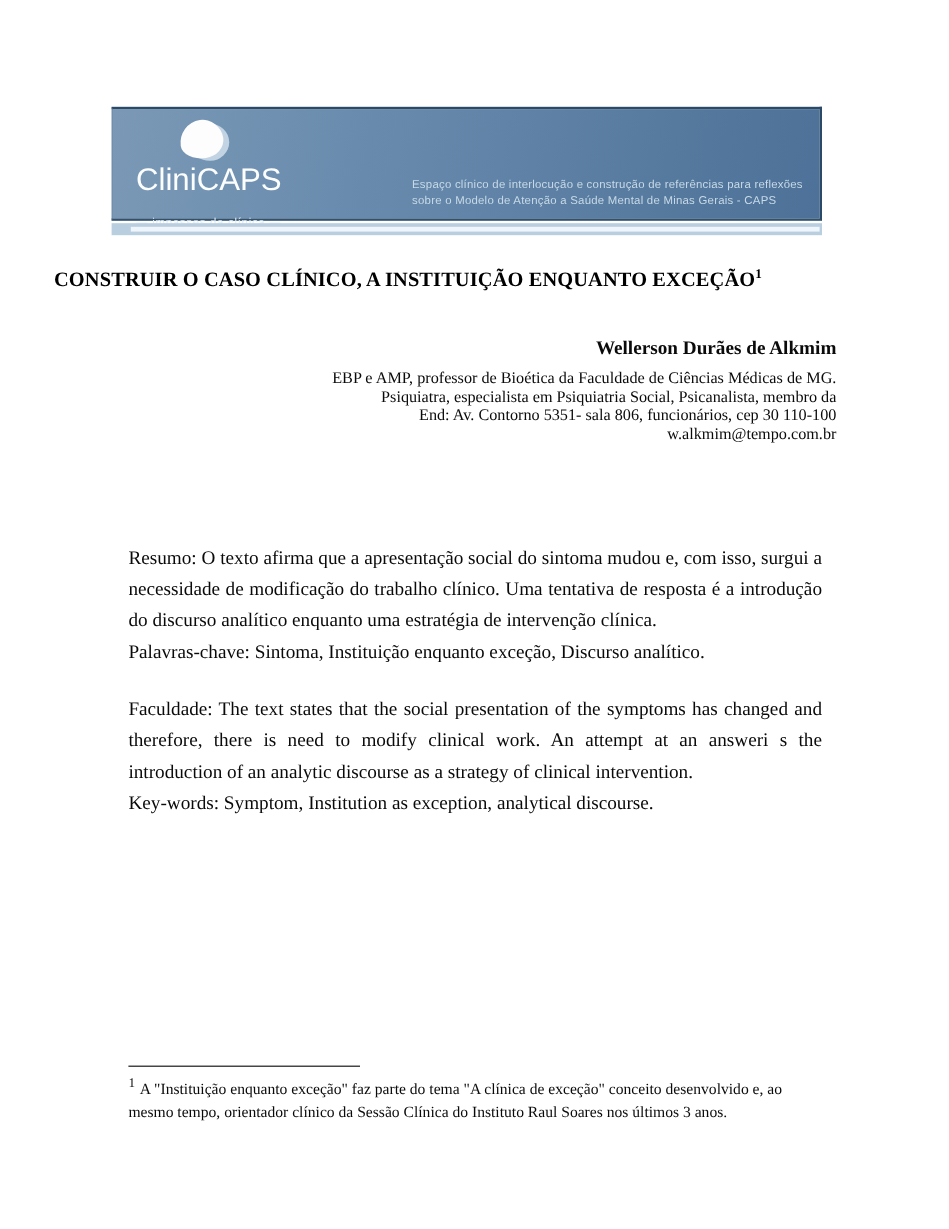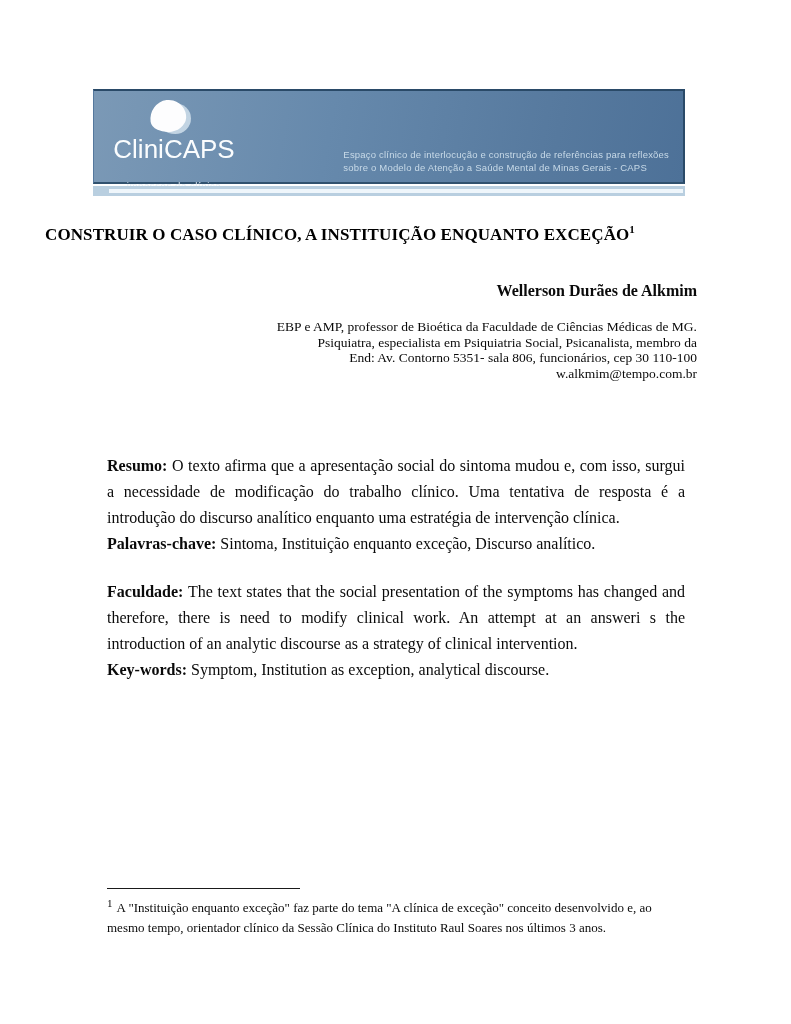--- a/index.html
+++ b/index.html
@@ -107,21 +107,21 @@
   
   .author {
     position: absolute;
     right: 107px; top: 281px;
     text-align: right;
   }
   .author-name {
     font-size: 16px;
     font-weight: bold;
     line-height: 20px;
-    margin-bottom: 18px;
+    margin-bottom: 6px;
   }
   .author-line {
     font-size: 13.5px;
     line-height: 15.5px;
   }
 
   
   .block {
     position: absolute;
     left: 107px;
@@ -143,21 +143,21 @@
   }
   .footnote {
     position: absolute;
     left: 107px; top: 893px;
     width: 580px;
     font-size: 13px;
     line-height: 20px;
   }
   .footnote sup { font-size: 11px; margin-right: 4px; }
 
-  b { font-weight: bold; }
+  b { font-weight: normal; }
 </style>
 </head>
 <body>
 
 <div class="page">
 
   <div class="banner">
     <div class="logo">
       <div class="egg">
         <div class="egg-shadow"></div>

